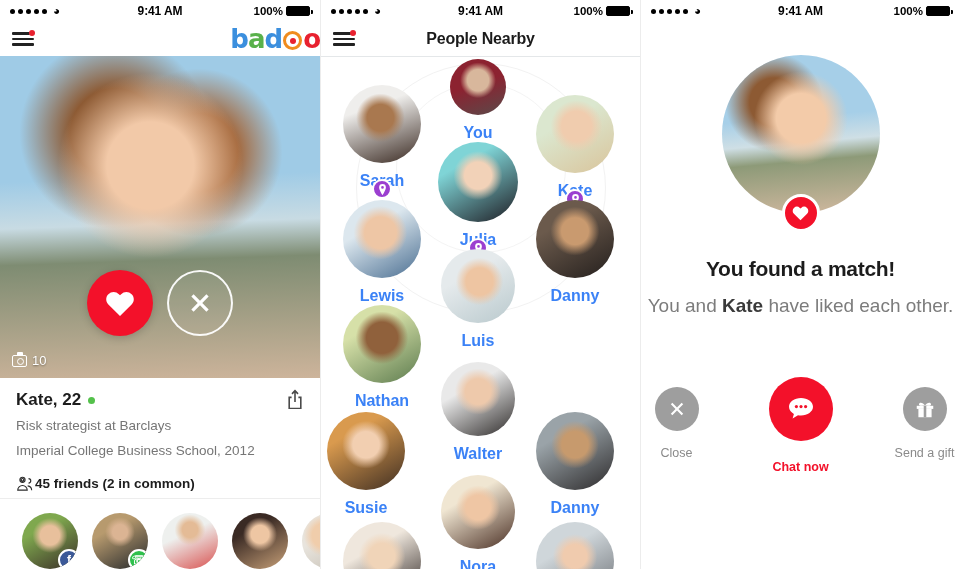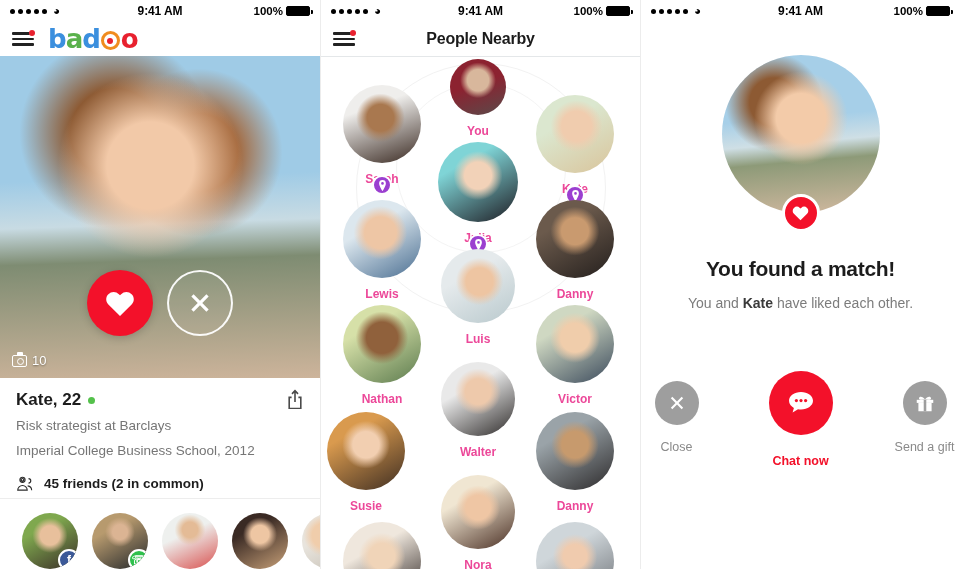--- a/index.html
+++ b/index.html
@@ -42,21 +42,21 @@
   .ham-badge {
     position: absolute; top: -2px; right: -1px; width: 6px; height: 6px;
     border-radius: 50%; background: #e8212f;
   }
   .nav-title {
     position: absolute; left: 0; right: 0; text-align: center;
     font-size: 16px; font-weight: bold; color: #1b1b1b; letter-spacing: -0.2px;
     pointer-events: none;
   }
   .logo {
-    position: absolute; left: 0; right: 0; text-align: left;
+    position: absolute; left: 0; right: 0; text-align: right;
     font-size: 26px; font-weight: bold; letter-spacing: -1px; line-height: 1;
     font-family: "DejaVu Sans", sans-serif;
     padding-left: 48px;
   }
   .logo span { display: inline-block; }
   .lg-b { color: #3b8fde; }
   .lg-a { color: #59b14b; }
   .lg-d { color: #3b8fde; }
   .lg-o2 { color: #e8212f; }
   .lg-ring {
@@ -108,21 +108,21 @@
   .prof-name {
     font-size: 17px; font-weight: bold; color: #1d1d1d;
     display: flex; align-items: center; gap: 7px;
   }
   .online-dot { width: 7px; height: 7px; border-radius: 50%; background: #54c14b; }
   .share-icon {
     position: absolute; right: 16px; top: 10px; width: 18px; height: 22px; cursor: pointer;
   }
   .prof-line { font-size: 13.5px; color: #767676; margin-top: 6px; line-height: 1.42; }
   .friends-row {
-    display: flex; align-items: center; gap: 9px;
+    display: flex; align-items: center; 
     margin: 15px 0 0 0; font-size: 13.5px; font-weight: bold; color: #1d1d1d;
   }
   .friends-icon { width: 19px; height: 17px; }
 
   .friend-strip {
     display: flex; gap: 14px; padding: 14px 0 0 22px; margin-top: 6px;
     border-top: 1px solid #ededed;
   }
   .friend { width: 56px; flex: 0 0 56px; text-align: center; position: relative; }
   .friend-av {
@@ -151,39 +151,39 @@
   }
   .person { position: absolute; text-align: center; }
   .person-av { border-radius: 50%; overflow: hidden; position: relative; margin: 0 auto; }
   .pin {
     position: absolute; left: 50%; bottom: -9px; transform: translateX(-50%);
     width: 20px; height: 20px; border-radius: 50%; background: #9b3fd0;
     border: 2px solid #fff; display: flex; align-items: center; justify-content: center;
   }
   .pin svg { width: 9px; height: 11px; fill: #fff; }
   .person-name {
-    margin-top: 9px; font-size: 12px; font-weight: bold; color: #ec4899; white-space: nowrap;
+    margin-top: 9px; font-size: 16px; font-weight: bold; color: #3b82f6; white-space: nowrap;
   }
 
   
   .match { height: 547px; display: flex; flex-direction: column; align-items: center; padding-top: 0; }
   .match-av-wrap { position: relative; margin-top: 33px; }
   .match-av {
     width: 158px; height: 158px; border-radius: 50%; overflow: hidden; position: relative;
   }
   .match-heart {
     position: absolute; left: 50%; bottom: -19px; transform: translateX(-50%);
     width: 38px; height: 38px; border-radius: 50%; background: #f3112a;
     border: 3px solid #fff; display: flex; align-items: center; justify-content: center;
   }
   .match-heart svg { width: 17px; height: 16px; fill: #fff; }
   .match-title {
     margin-top: 44px; font-size: 21px; font-weight: bold; color: #1c1c1c; letter-spacing: -0.3px;
   }
-  .match-sub { margin-top: 14px; font-size: 14px; color: #7c7c7c; }
+  .match-sub { margin-top: 14px; font-size: 19px; color: #7c7c7c; }
   .match-sub b { color: #3a3a3a; font-weight: bold; }
   .match-actions {
     margin-top: 70px; display: flex; align-items: flex-start; justify-content: center; gap: 38px;
   }
   .maction { width: 86px; text-align: center; cursor: pointer; }
   .mcircle {
     width: 44px; height: 44px; border-radius: 50%; margin: 0 auto;
     display: flex; align-items: center; justify-content: center; background: #9e9e9e;
   }
   .mcircle.big { width: 64px; height: 64px; background: #f3112a; margin-top: -10px; }
@@ -433,26 +433,20 @@
         <div class="person-name">Luis</div>
       </div>
 
       <div class="person" style="left:22px;top:248px;width:78px">
         <div class="person-av" style="width:78px;height:78px">
             <div class="ph ph-nathan"></div>
           </div>
         <div class="person-name">Nathan</div>
       </div>
 
-      <div class="person" style="left:215px;top:248px;width:78px">
-        <div class="person-av" style="width:78px;height:78px">
-            <div class="ph ph-victor"></div>
-          </div>
-        <div class="person-name">Victor</div>
-      </div>
 
       <div class="person" style="left:120px;top:305px;width:74px">
         <div class="person-av" style="width:74px;height:74px">
             <div class="ph ph-walter"></div>
           </div>
         <div class="person-name">Walter</div>
       </div>
 
       <div class="person" style="left:6px;top:355px;width:78px">
         <div class="person-av" style="width:78px;height:78px">

